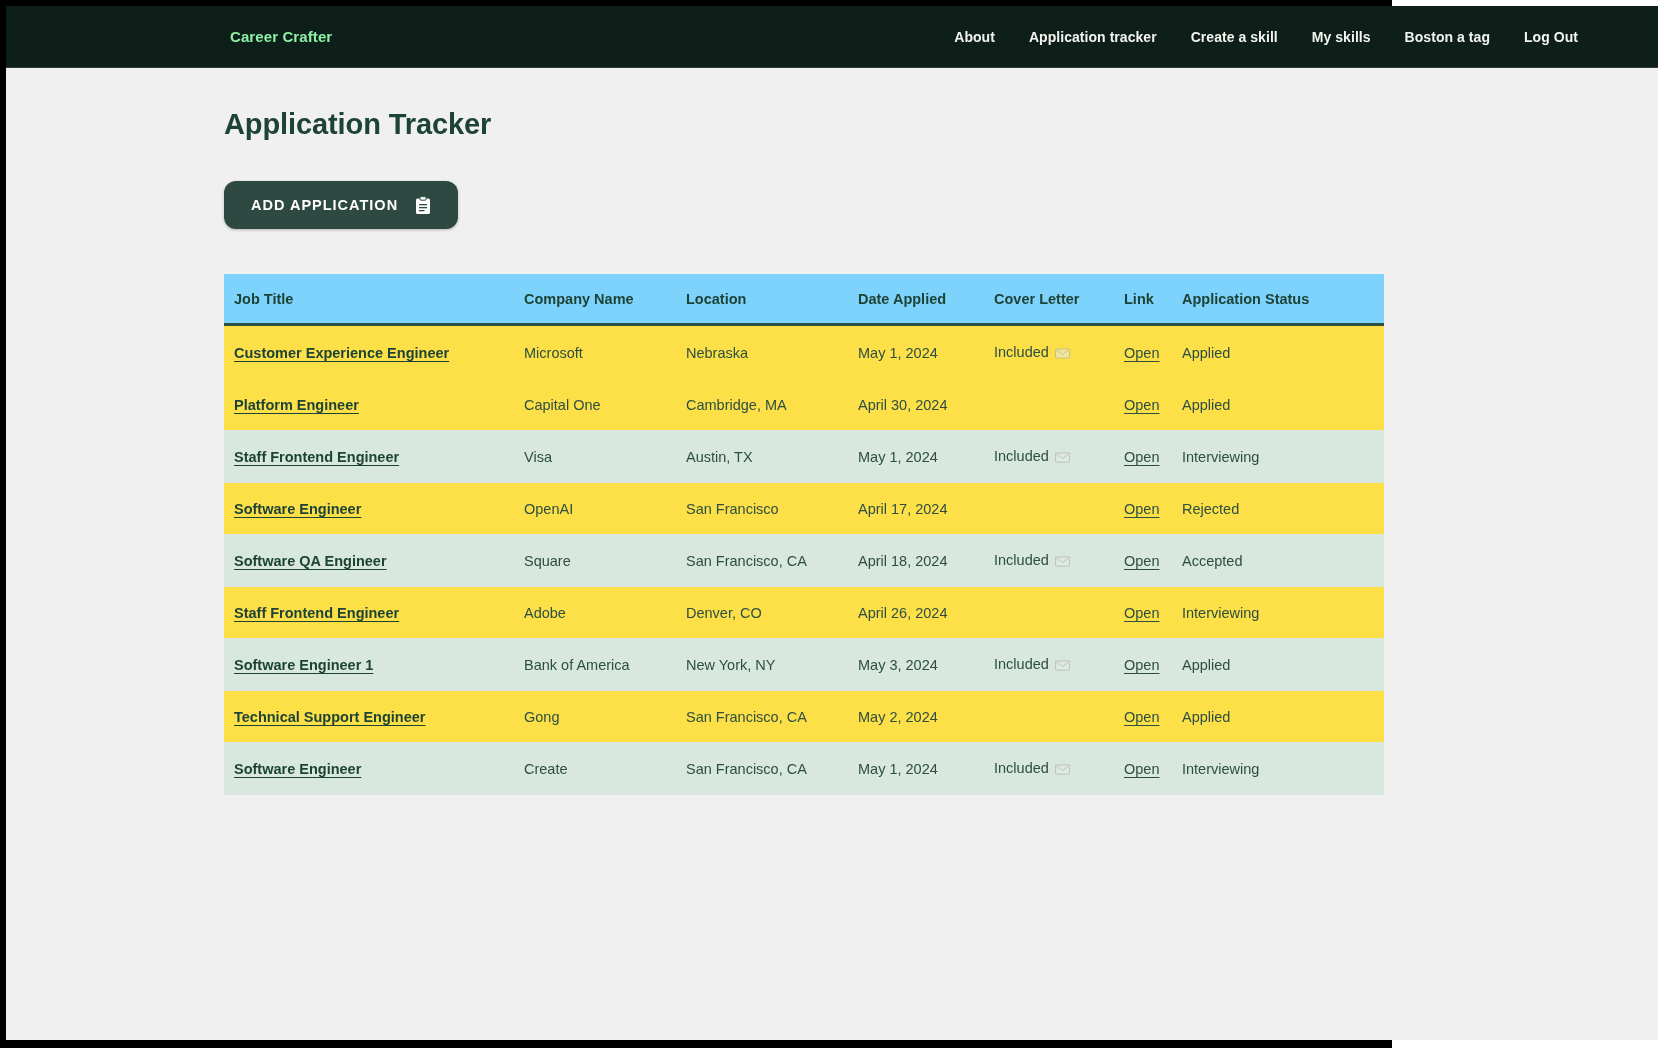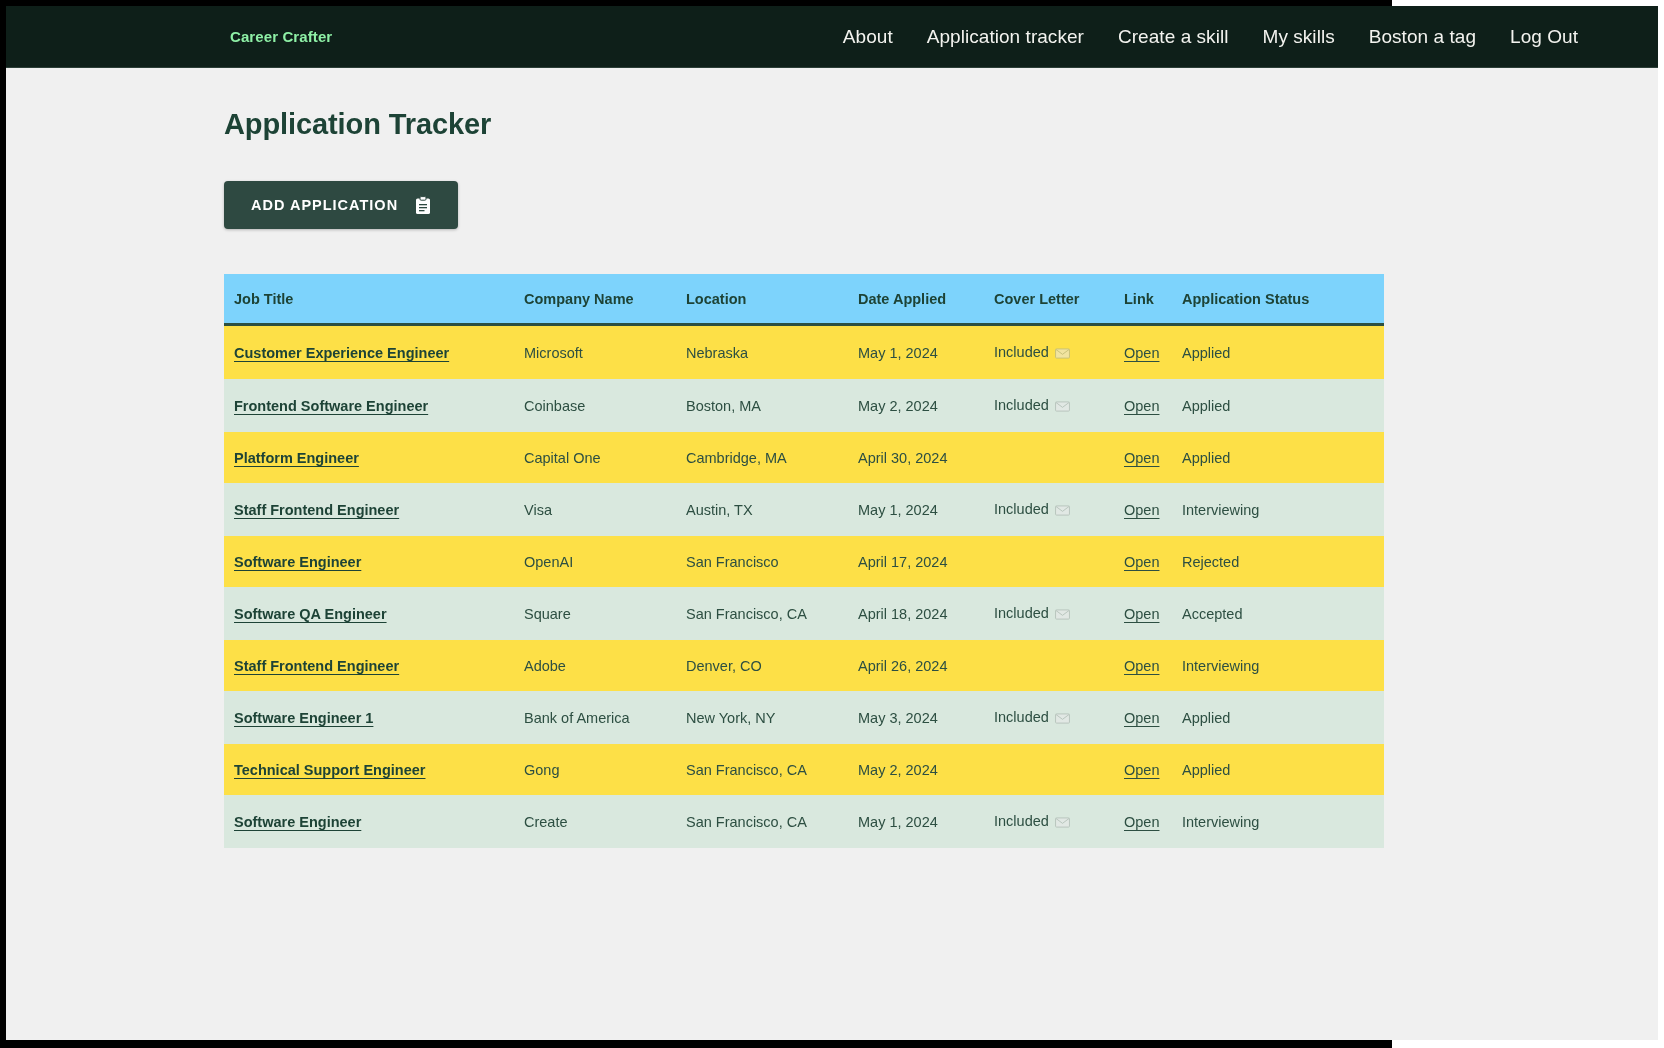--- a/index.html
+++ b/index.html
@@ -52,22 +52,22 @@
   }
   .nav-links {
     margin-left: auto;
     display: flex;
     align-items: center;
     gap: 34px;
     padding-right: 58px;
   }
   .nav-link {
     color: #f3f3ef;
-    font-size: 19px;
-    font-weight: 400;
+    font-size: 14px;
+    font-weight: 700;
     white-space: nowrap;
     text-decoration: none;
     letter-spacing: .05px;
   }
 
   
   .main {
     flex: 1;
     padding: 40px 0 0 0;
     box-sizing: border-box;
@@ -83,21 +83,21 @@
     margin: 0 0 40px 0;
     letter-spacing: -.1px;
   }
   .add-btn {
     display: inline-flex;
     align-items: center;
     gap: 17px;
     background: #2e4941;
     color: #ffffff;
     border: none;
-    border-radius: 4px;
+    border-radius: 12px;
     padding: 8px 27px;
     height: 48px;
     font-family: "Liberation Sans", sans-serif;
     font-size: 14.5px;
     font-weight: 700;
     letter-spacing: 1px;
     cursor: pointer;
     box-shadow: 0 1px 3px rgba(0,0,0,.25);
     justify-content: center;
   }
@@ -234,32 +234,20 @@
                   <td>Microsoft</td>
                   <td>Nebraska</td>
                   <td>May 1, 2024</td>
                   <td class="cover-cell"><span>Included</span><span class="env-icon"><svg viewBox="0 0 16 11" width="15" height="11" aria-hidden="true">
                         <rect x="0.6" y="0.6" width="14.8" height="9.8" rx="1" fill="#e9e9e9" stroke="#9aa59f" stroke-width="1"></rect>
                         <path d="M0.9 1.1 L8 6.4 L15.1 1.1" fill="none" stroke="#9aa59f" stroke-width="1"></path>
                       </svg></span></td>
                   <td><span class="open-link">Open</span></td>
                   <td>Applied</td>
                 </tr>
-                <tr class="even">
-                  <td><span class="job-link">Frontend Software Engineer</span></td>
-                  <td>Coinbase</td>
-                  <td>Boston, MA</td>
-                  <td>May 2, 2024</td>
-                  <td class="cover-cell"><span>Included</span><span class="env-icon"><svg viewBox="0 0 16 11" width="15" height="11" aria-hidden="true">
-                        <rect x="0.6" y="0.6" width="14.8" height="9.8" rx="1" fill="#e9e9e9" stroke="#9aa59f" stroke-width="1"></rect>
-                        <path d="M0.9 1.1 L8 6.4 L15.1 1.1" fill="none" stroke="#9aa59f" stroke-width="1"></path>
-                      </svg></span></td>
-                  <td><span class="open-link">Open</span></td>
-                  <td>Applied</td>
-                </tr>
                 <tr class="odd">
                   <td><span class="job-link">Platform Engineer</span></td>
                   <td>Capital One</td>
                   <td>Cambridge, MA</td>
                   <td>April 30, 2024</td>
                   <td class="cover-cell"><span></span></td>
                   <td><span class="open-link">Open</span></td>
                   <td>Applied</td>
                 </tr>
                 <tr class="even">

